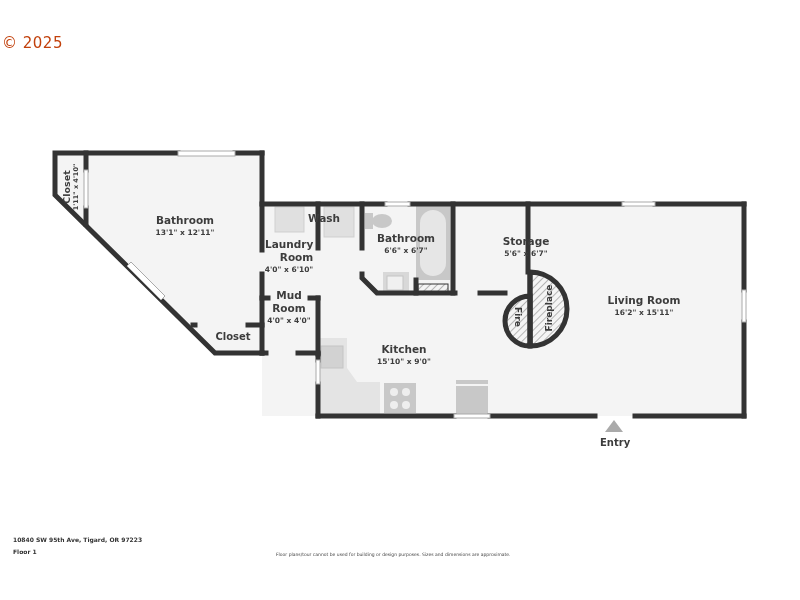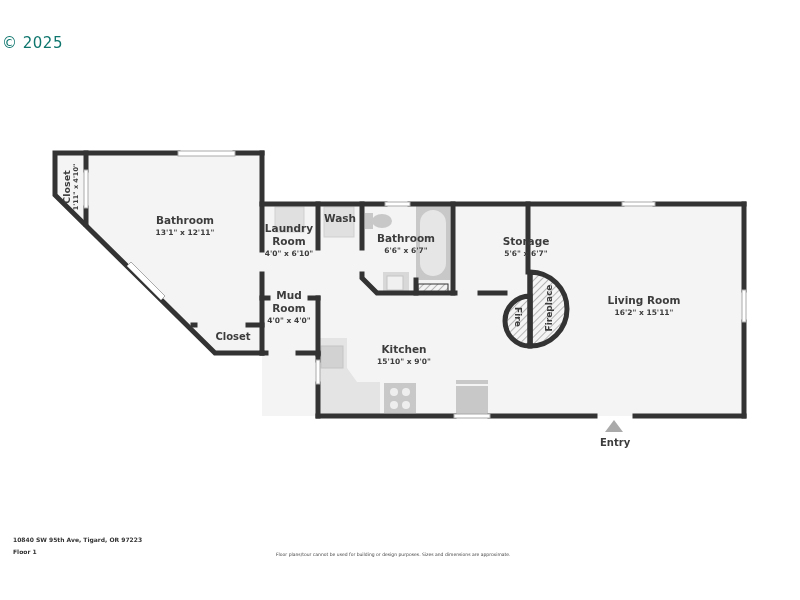--- a/index.html
+++ b/index.html
@@ -1,17 +1,17 @@
 <!DOCTYPE html>
 <html><head>
 <meta charset="utf-8">
 <style>
   html,body{margin:0;padding:0;background:#fff;}
   body{width:800px;height:600px;position:relative;overflow:hidden;font-family:"DejaVu Sans","Liberation Sans",sans-serif;}
-  .copyright{position:absolute;left:2px;top:34px;font-size:15px;color:#0f766e;letter-spacing:0.5px;}
+  .copyright{position:absolute;left:2px;top:34px;font-size:15px;color:#c2410c;letter-spacing:0.5px;}
   svg.plan{position:absolute;left:0;top:0;}
   .lbl{position:absolute;text-align:center;color:#3c3c3c;font-weight:bold;white-space:nowrap;transform:translate(-50%,-50%);}
   .lbl .n{font-size:10.5px;line-height:13px;}
   .lbl .d{font-size:7.5px;line-height:11px;font-weight:bold;}
   .vlbl{position:absolute;color:#3c3c3c;font-weight:bold;white-space:nowrap;transform-origin:center;}
   .footer-addr{position:absolute;left:13px;top:536px;font-size:6px;font-weight:bold;color:#333;}
   .footer-floor{position:absolute;left:13px;top:548px;font-size:6px;font-weight:bold;color:#333;}
   .disclaimer{position:absolute;left:276px;top:552px;font-size:4.5px;color:#444;}
   .entry{position:absolute;left:600px;top:437px;font-size:10px;font-weight:bold;color:#3c3c3c;}
 </style>
@@ -131,27 +131,27 @@
 
 <div class="vlbl" style="left:48px;top:177px;transform:rotate(-90deg);">
   <div style="font-size:9.5px;line-height:11px;text-align:center;">Closet</div>
   <div style="font-size:6.5px;line-height:9px;text-align:center;">1'11" x 4'10"</div>
 </div>
 
 <div class="lbl" style="left:233px;top:336px;">
   <div class="n" style="font-size:10px;">Closet</div>
 </div>
 
-<div class="lbl" style="left:289px;top:240px;">
+<div class="lbl" style="left:289px;top:256px;text-align:right;">
   <div class="n">Laundry</div>
   <div class="n">Room</div>
   <div class="d">4'0" x 6'10"</div>
 </div>
 
-<div class="lbl" style="left:340px;top:218px;">
+<div class="lbl" style="left:324px;top:218px;">
   <div class="n">Wash</div>
 </div>
 
 <div class="lbl" style="left:406px;top:244px;text-align:center;">
   <div class="n">Bathroom</div>
   <div class="d">6'6" x 6'7"</div>
 </div>
 
 <div class="lbl" style="left:490px;top:247px;margin-left:36px;">
   <div class="n">Storage</div>

